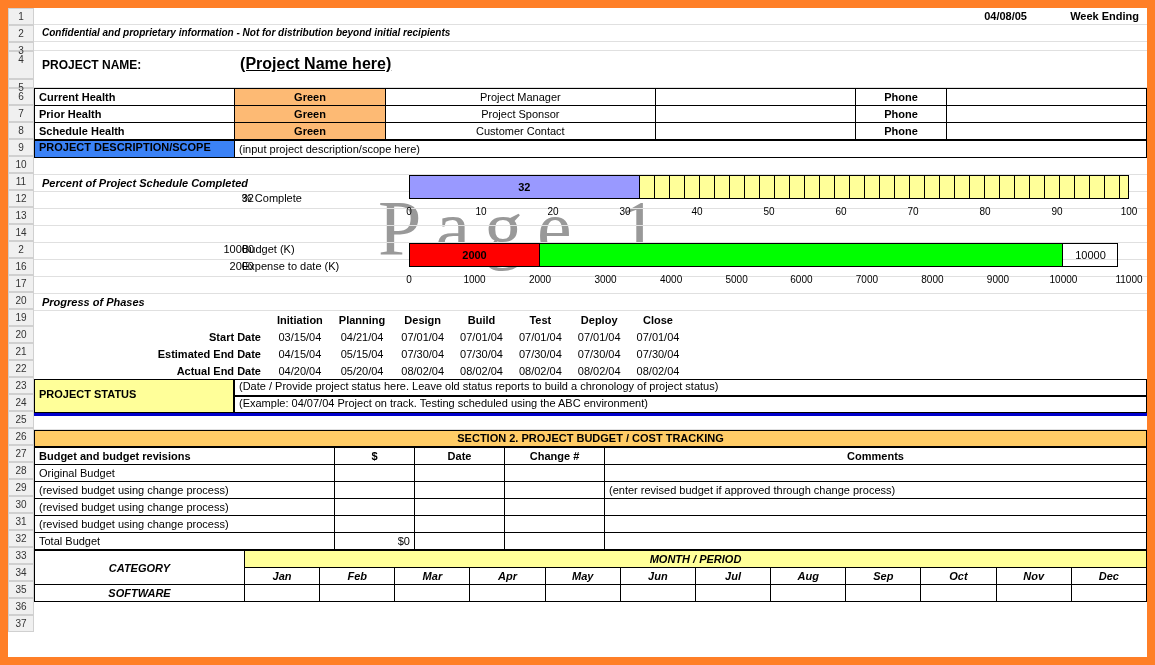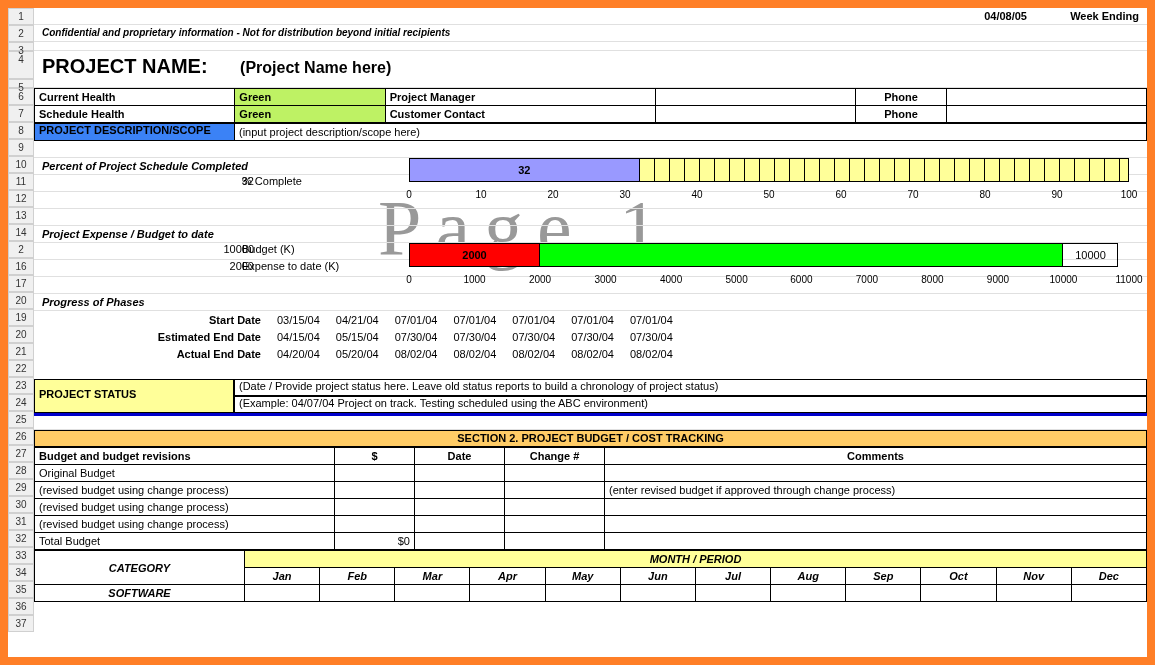--- a/index.html
+++ b/index.html
@@ -8,27 +8,27 @@
 .row-hdr { position: absolute; left: 0; top: 0; width: 26px; background: #fff; }
 .rh { height: 17px; border: 1px solid #d0d0d0; text-align: center; font-size: 10px; color: #333; background: #f0f0f0; line-height: 15px; }
 .rh.h9 { height: 9px; }
 .content { position: absolute; left: 26px; top: 0; right: 0; }
 .r { position: relative; height: 17px; border-bottom: 1px solid #e0e0e0; }
 .r.sm { height: 9px; }
 .top-date { position: absolute; right: 120px; top: 2px; font-weight: bold; font-size: 11px; }
 .week-end { position: absolute; right: 8px; top: 2px; font-weight: bold; font-size: 11px; }
 .conf { font-style: italic; font-weight: bold; font-size: 10px; padding: 2px 8px; }
 .proj-name-row { height: 28px; padding: 4px 8px; }
-.pn-lbl { font-weight: bold; font-size: 20px; display: inline-block; width: 195px; }
-.pn-val { font-weight: bold; font-size: 16px; display: inline-block; }
+.pn-lbl { font-weight: bold; font-size: 12px; display: inline-block; width: 195px; }
+.pn-val { font-weight: bold; font-size: 16px; display: inline-block; text-decoration: underline; }
 table.grid { border-collapse: collapse; width: 100%; table-layout: fixed; }
 table.grid td, table.grid th { border: 1px solid #000; height: 17px; padding: 0 4px; font-size: 11px; }
 .hlth-lbl { font-weight: bold; text-align: left; width: 200px; margin-top: 20px; }
-.hlth-val { background: #bef264; font-weight: bold; text-align: left; width: 150px; }
-.pm-lbl { text-align: left; font-weight: bold; width: 270px; }
+.hlth-val { background: #fdba74; font-weight: bold; text-align: center; width: 150px; }
+.pm-lbl { text-align: center; font-weight: normal; width: 270px; }
 .pm-val { width: 200px; }
 .ph-lbl { font-weight: bold; text-align: center; width: 90px; }
 .ph-val { width: 200px; }
 .desc-lbl { background: #3b82f6; font-weight: bold; width: 200px; vertical-align: top; }
 .desc-val { padding: 2px 4px; }
 .sec-lbl { font-style: italic; font-weight: bold; padding: 2px 8px; }
 .watermark { position: absolute; left: 370px; top: 175px; font-size: 78px; font-family: Georgia, serif; color: #999; letter-spacing: 14px; z-index: 0; pointer-events: none; }
 .bar-wrap { position: absolute; left: 375px; width: 720px; }
 .bar1 { height: 24px; border: 1px solid #000; display: flex; }
 .bar1 .fill { background: #9999ff; width: 32%; text-align: center; line-height: 22px; font-size: 11px; font-weight: bold; border-right: 1px solid #000; }
@@ -128,20 +128,28 @@
       <tbody>
           <tr>
         <td class="hlth-lbl">Current Health</td>
         <td class="hlth-val">Green</td>
         <td class="pm-lbl">Project Manager</td>
         <td class="pm-val"></td>
         <td class="ph-lbl">Phone</td>
         <td class="ph-val"></td>
       </tr>
       <tr>
+        <td class="hlth-lbl">Prior Health</td>
+        <td class="hlth-val">Green</td>
+        <td class="pm-lbl">Project Sponsor</td>
+        <td class="pm-val"></td>
+        <td class="ph-lbl">Phone</td>
+        <td class="ph-val"></td>
+      </tr>
+      <tr>
         <td class="hlth-lbl">Schedule Health</td>
         <td class="hlth-val">Green</td>
         <td class="pm-lbl">Customer Contact</td>
         <td class="pm-val"></td>
         <td class="ph-lbl">Phone</td>
         <td class="ph-val"></td>
       </tr>
     </tbody>
       </table>
 
@@ -183,23 +191,20 @@
           <span style="left:70%">70</span>
           <span style="left:80%">80</span>
           <span style="left:90%">90</span>
           <span style="left:100%">100</span>
         </div>
       </div>
     </div>
 
     <div class="r"></div>
 
-    <div class="r">
-      <div class="sec-lbl">Project Expense / Budget to date</div>
-    </div>
     <div class="r" style="position:relative">
       <span class="num-col">10000</span>
       <span class="txt-col">Budget (K)</span>
       <div class="bar-wrap" style="top:0">
         <div class="bar2">
           <div class="exp">2000</div>
           <div class="bud"></div>
           <div class="lbl">10000</div>
         </div>
       </div>
@@ -226,20 +231,30 @@
         </div>
       </div>
     </div>
 
     <div class="r">
       <div class="sec-lbl">Progress of Phases</div>
     </div>
     <div style="position:relative;height:68px">
       <table class="phases">
         <tbody>
+            <tr>
+          <td class="l"></td>
+          <th>Initiation</th>
+          <th>Planning</th>
+          <th>Design</th>
+          <th>Build</th>
+          <th>Test</th>
+          <th>Deploy</th>
+          <th>Close</th>
+        </tr>
         <tr>
           <td class="l">Start Date</td>
           <td>03/15/04</td>
           <td>04/21/04</td>
           <td>07/01/04</td>
           <td>07/01/04</td>
           <td>07/01/04</td>
           <td>07/01/04</td>
           <td>07/01/04</td>
         </tr>

